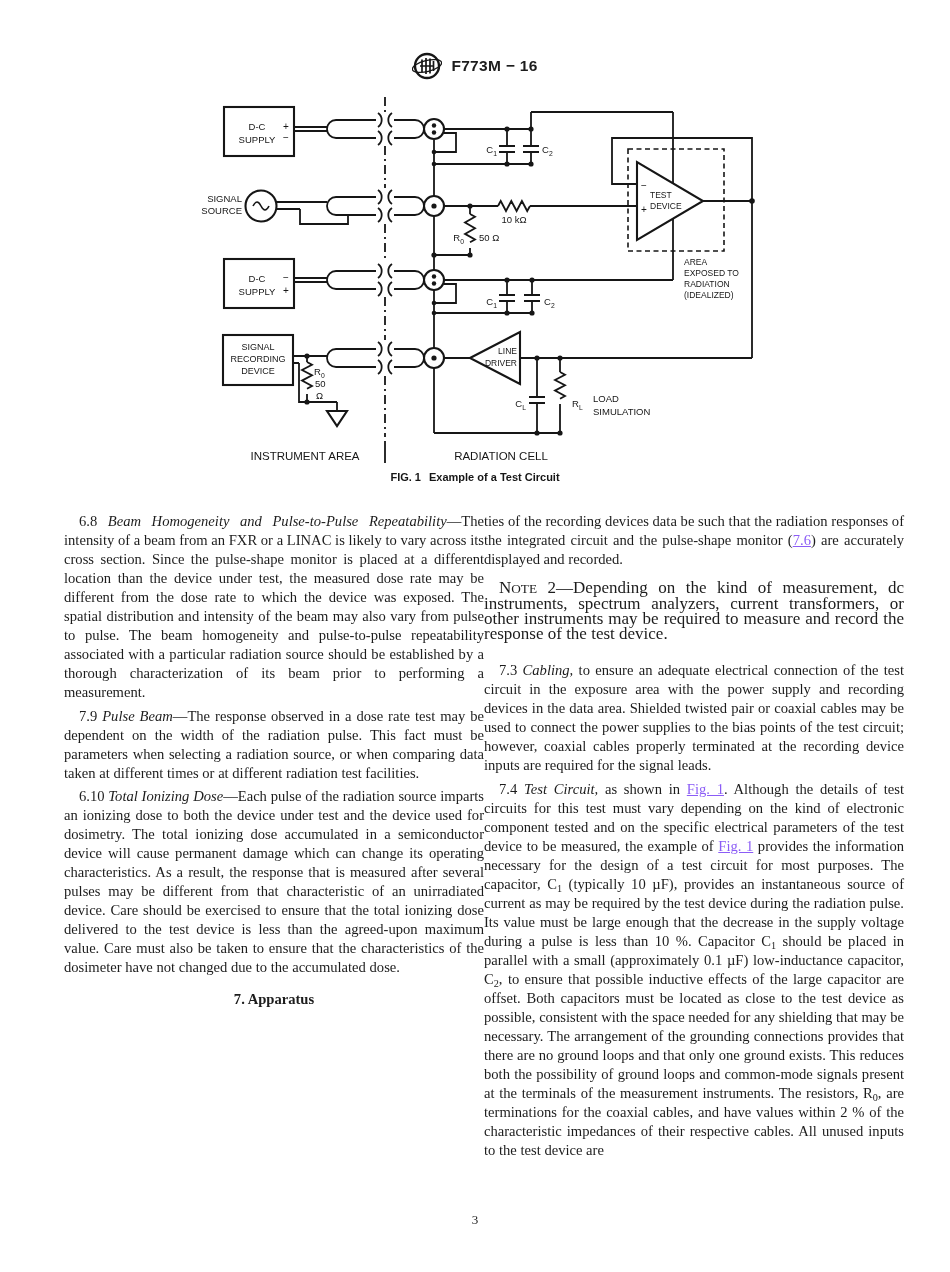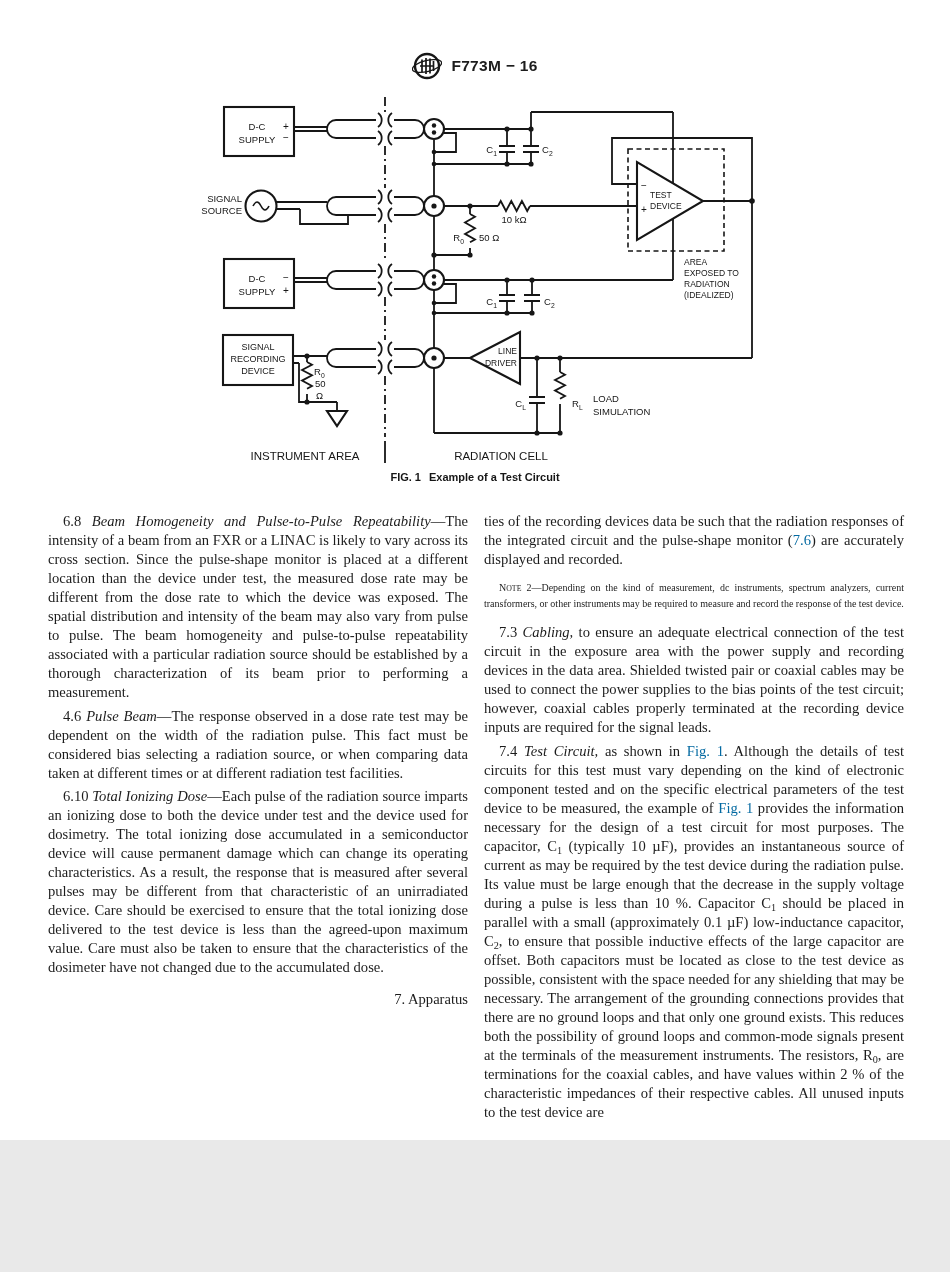--- a/index.html
+++ b/index.html
@@ -1,32 +1,32 @@
 <!DOCTYPE html>
 <html><head>
 <meta charset="utf-8">
 <style>
   html,body{margin:0;padding:0;background:#e9e9e9;}
-  .page{position:relative;width:950px;height:1140px;background:#ffffff;margin:0 auto;overflow:hidden;
+  .page{position:relative;width:950px;height:1272px;background:#ffffff;margin:0 auto;overflow:hidden;
         font-family:"Liberation Serif","DejaVu Serif",serif;color:#1c1c1c;}
   .hdr{position:absolute;top:46px;left:0;width:950px;height:40px;display:flex;align-items:center;justify-content:center;gap:9px;}
   .hdr .code{font-family:"Liberation Sans","DejaVu Sans",sans-serif;font-weight:bold;font-size:15.5px;letter-spacing:.3px;}
   .fig{position:absolute;top:0;left:0;}
   svg text{font-family:"Liberation Sans","DejaVu Sans",sans-serif;fill:#161616;}
   .ss{font-size:6.8px;}
   .col{position:absolute;top:512px;width:420px;font-size:14.6px;line-height:19px;text-align:justify;}
-  .col-l{left:48px;}
+  .col-l{left:64px;}
   .col-r{left:484px;}
   .para{margin:4.5px 0 0 0;text-indent:15px;}
   .para:first-child{margin-top:0;}
   .para.noindent{text-indent:0;}
-  .para.heading{font-weight:normal;text-indent:0;margin-top:13px;margin-bottom:1px;text-align:right;}
-  .para.note{font-size:10px;line-height:15px;margin-top:11px;margin-bottom:12px;}
+  .para.heading{font-weight:bold;text-indent:0;margin-top:13px;margin-bottom:1px;text-align:center;}
+  .para.note{font-size:17px;line-height:15px;margin-top:11px;margin-bottom:20px;}
   .r-i{font-style:italic;}
-  .r-red{color:#0369a1;}
+  .r-red{color:#8b5cf6;text-decoration:underline;}
   .r-sub{font-size:70%;vertical-align:-0.25em;line-height:0;}
   .r-sc{font-size:78%;}
   .ftr{position:absolute;top:1212px;left:0;width:950px;text-align:center;font-size:13px;}
 </style>
 </head>
 <body>
 
 <div class="page">
 
   <div class="hdr">
@@ -219,21 +219,21 @@
 
       <text x="305" y="460" text-anchor="middle" font-size="11.5">INSTRUMENT AREA</text>
       <text x="501" y="460" text-anchor="middle" font-size="11.5">RADIATION CELL</text>
 
       <text x="475" y="481" text-anchor="middle" font-size="11" font-weight="bold"><tspan>FIG. 1</tspan><tspan dx="8">Example of a Test Circuit</tspan></text>
     </g>
   </svg>
 
   <div class="col col-l">
       <p class="para"><span>6.8 </span><span class="r-i">Beam Homogeneity and Pulse-to-Pulse Repeatability</span><span>—The intensity of a beam from an FXR or a LINAC is likely to vary across its cross section. Since the pulse-shape monitor is placed at a different location than the device under test, the measured dose rate may be different from the dose rate to which the device was exposed. The spatial distribution and intensity of the beam may also vary from pulse to pulse. The beam homogeneity and pulse-to-pulse repeatability associated with a particular radiation source should be established by a thorough characterization of its beam prior to performing a measurement.</span></p>
-      <p class="para"><span>4.6 </span><span class="r-i">Pulse Beam</span><span>—The response observed in a dose rate test may be dependent on the width of the radiation pulse. This fact must be considered bias selecting a radiation source, or when comparing data taken at different times or at different radiation test facilities.</span></p>
+      <p class="para"><span>7.9 </span><span class="r-i">Pulse Beam</span><span>—The response observed in a dose rate test may be dependent on the width of the radiation pulse. This fact must be parameters when selecting a radiation source, or when comparing data taken at different times or at different radiation test facilities.</span></p>
       <p class="para"><span>6.10 </span><span class="r-i">Total Ionizing Dose</span><span>—Each pulse of the radiation source imparts an ionizing dose to both the device under test and the device used for dosimetry. The total ionizing dose accumulated in a semiconductor device will cause permanent damage which can change its operating characteristics. As a result, the response that is measured after several pulses may be different from that characteristic of an unirradiated device. Care should be exercised to ensure that the total ionizing dose delivered to the test device is less than the agreed-upon maximum value. Care must also be taken to ensure that the characteristics of the dosimeter have not changed due to the accumulated dose.</span></p>
       <p class="para heading"><span>7. Apparatus</span></p>
     </div>
   <div class="col col-r">
       <p class="para noindent"><span>ties of the recording devices data be such that the radiation responses of the integrated circuit and the pulse-shape monitor (</span><span class="r-red">7.6</span><span>) are accurately displayed and recorded.</span></p>
       <p class="para note"><span>N</span><span class="r-sc">OTE</span><span> 2—Depending on the kind of measurement, dc instruments, spectrum analyzers, current transformers, or other instruments may be required to measure and record the response of the test device.</span></p>
       <p class="para"><span>7.3 </span><span class="r-i">Cabling,</span><span> to ensure an adequate electrical connection of the test circuit in the exposure area with the power supply and recording devices in the data area. Shielded twisted pair or coaxial cables may be used to connect the power supplies to the bias points of the test circuit; however, coaxial cables properly terminated at the recording device inputs are required for the signal leads.</span></p>
       <p class="para"><span>7.4 </span><span class="r-i">Test Circuit,</span><span> as shown in </span><span class="r-red">Fig. 1</span><span>. Although the details of test circuits for this test must vary depending on the kind of electronic component tested and on the specific electrical parameters of the test device to be measured, the example of </span><span class="r-red">Fig. 1</span><span> provides the information necessary for the design of a test circuit for most purposes. The capacitor, C</span><span class="r-sub">1</span><span> (typically 10 µF), provides an instantaneous source of current as may be required by the test device during the radiation pulse. Its value must be large enough that the decrease in the supply voltage during a pulse is less than 10 %. Capacitor C</span><span class="r-sub">1</span><span> should be placed in parallel with a small (approximately 0.1 µF) low-inductance capacitor, C</span><span class="r-sub">2</span><span>, to ensure that possible inductive effects of the large capacitor are offset. Both capacitors must be located as close to the test device as possible, consistent with the space needed for any shielding that may be necessary. The arrangement of the grounding connections provides that there are no ground loops and that only one ground exists. This reduces both the possibility of ground loops and common-mode signals present at the terminals of the measurement instruments. The resistors, R</span><span class="r-sub">0</span><span>, are terminations for the coaxial cables, and have values within 2 % of the characteristic impedances of their respective cables. All unused inputs to the test device are</span></p>
     </div>
 

